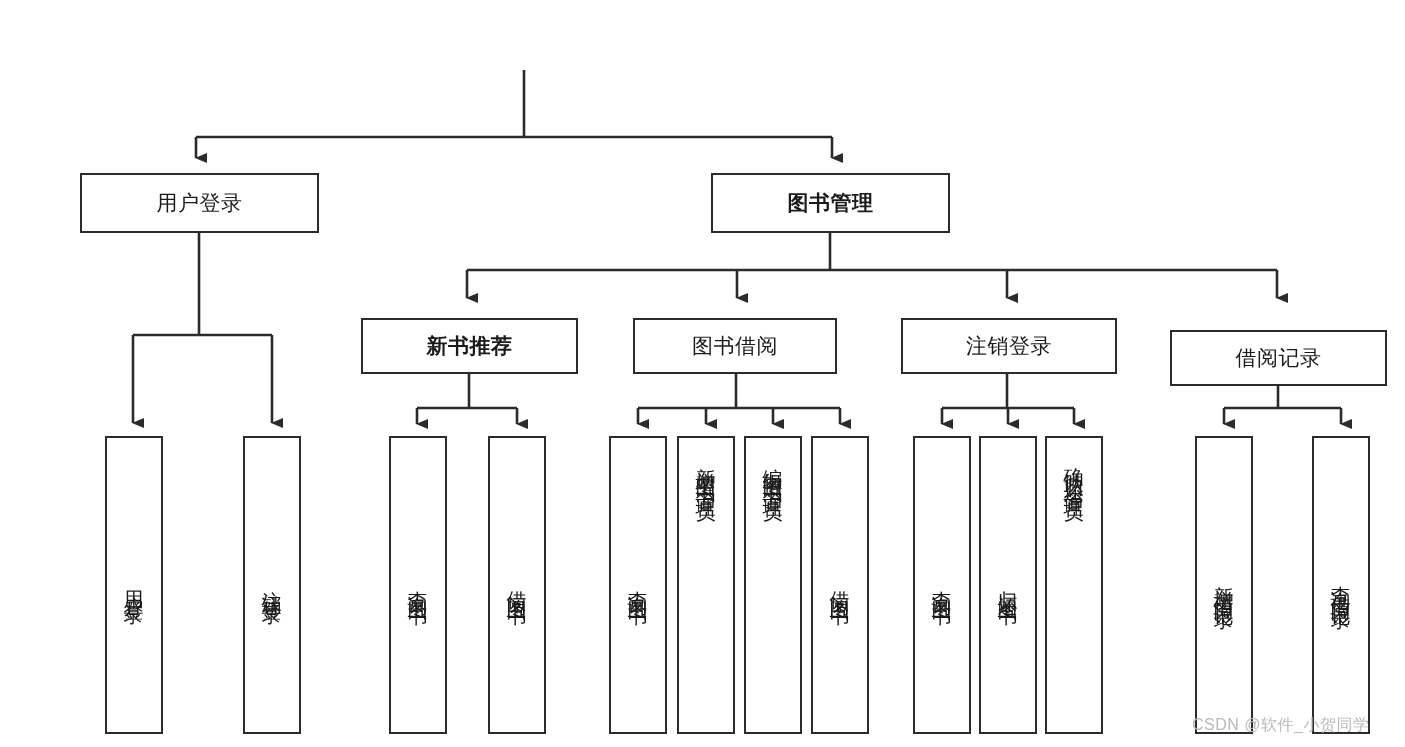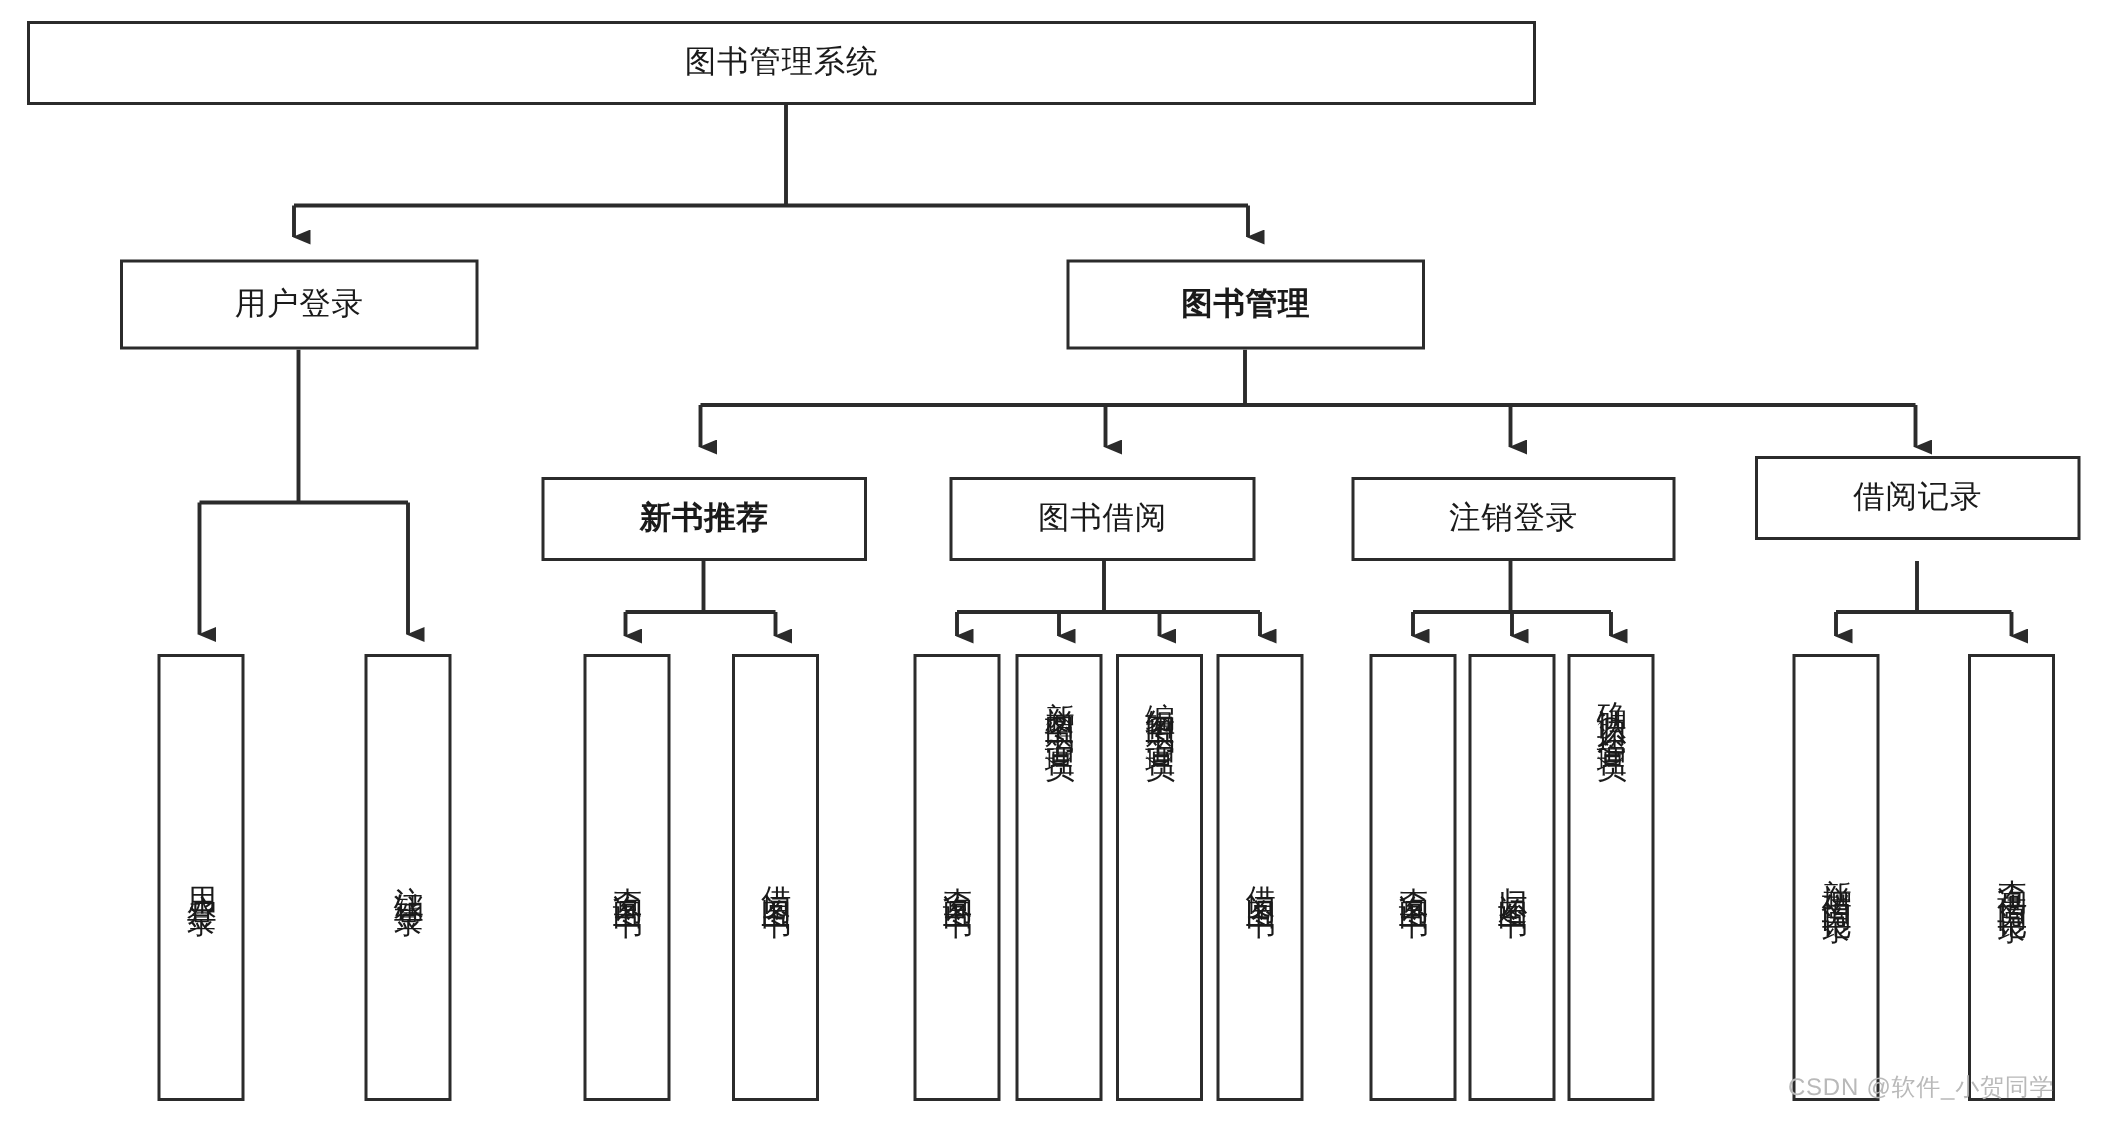--- a/index.html
+++ b/index.html
@@ -116,41 +116,38 @@
       <path d="M 1008,408 L 1008,424" marker-end="url(#arrowhead)"></path>
       <path d="M 1074,408 L 1074,424" marker-end="url(#arrowhead)"></path>
 
       <path d="M 1278,374 L 1278,408"></path>
       <path d="M 1224,408 L 1341,408"></path>
       <path d="M 1224,408 L 1224,424" marker-end="url(#arrowhead)"></path>
       <path d="M 1341,408 L 1341,424" marker-end="url(#arrowhead)"></path>
     </g>
   </svg>
 
-  <div class="node-box" style="left:18px; top:14px; width:1006px; height:56px;">
-    <span class="node-label">图书管理系统</span>
-  </div>
 
   <div class="node-box" style="left:80px; top:173px; width:239px; height:60px;">
     <span class="node-label">用户登录</span>
   </div>
   <div class="node-box" style="left:711px; top:173px; width:239px; height:60px;font-weight:bold;">
     <span class="node-label">图书管理</span>
   </div>
 
   <div class="node-box" style="left:361px; top:318px; width:217px; height:56px;font-weight:bold;">
     <span class="node-label">新书推荐</span>
   </div>
   <div class="node-box" style="left:633px; top:318px; width:204px; height:56px;">
     <span class="node-label">图书借阅</span>
   </div>
   <div class="node-box" style="left:901px; top:318px; width:216px; height:56px;">
     <span class="node-label">注销登录</span>
   </div>
-  <div class="node-box" style="left:1170px; top:304px; width:217px; height:56px;">
+  <div class="node-box" style="left:1170px; top:330px; width:217px; height:56px;">
     <span class="node-label">借阅记录</span>
   </div>
 
   <div class="node-box vertical center-text" style="left:105px; top:436px; width:58px; height:298px;">
     <span class="node-label">用户登录</span>
   </div>
   <div class="node-box vertical center-text" style="left:243px; top:436px; width:58px; height:298px;">
     <span class="node-label">注销登录</span>
   </div>
 

